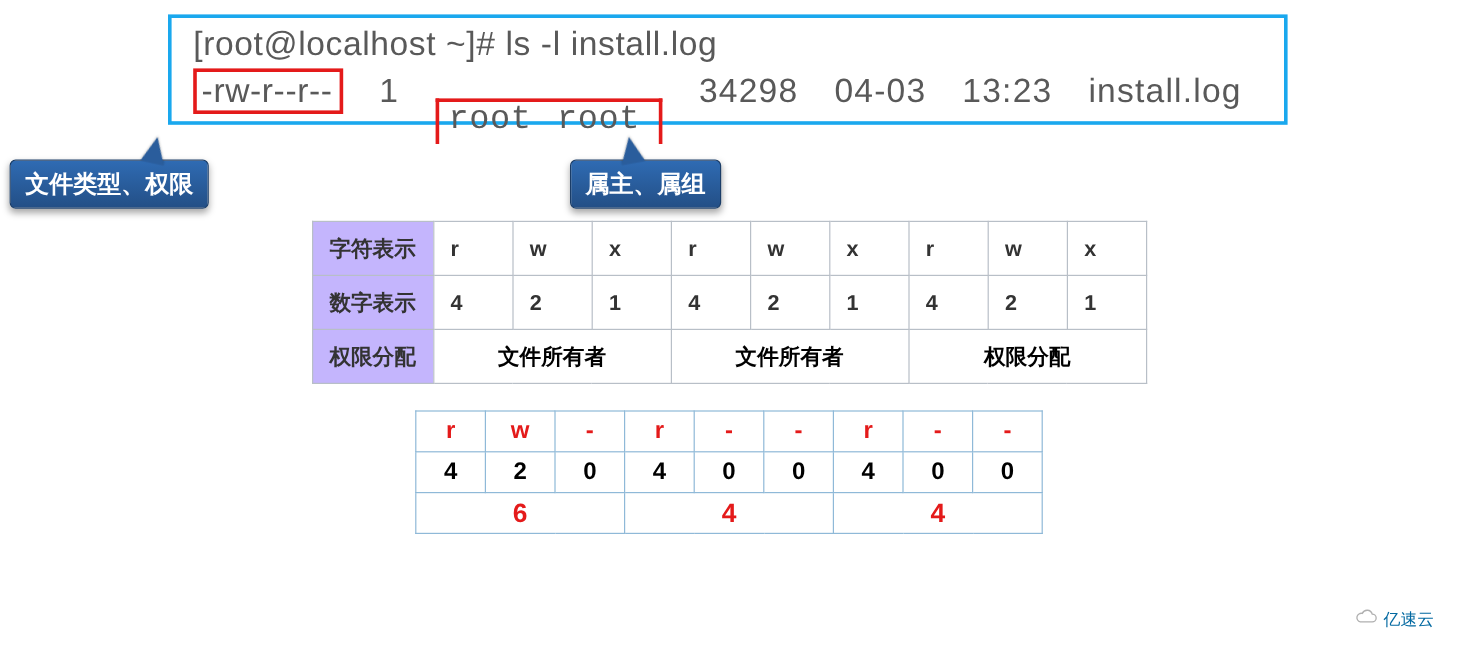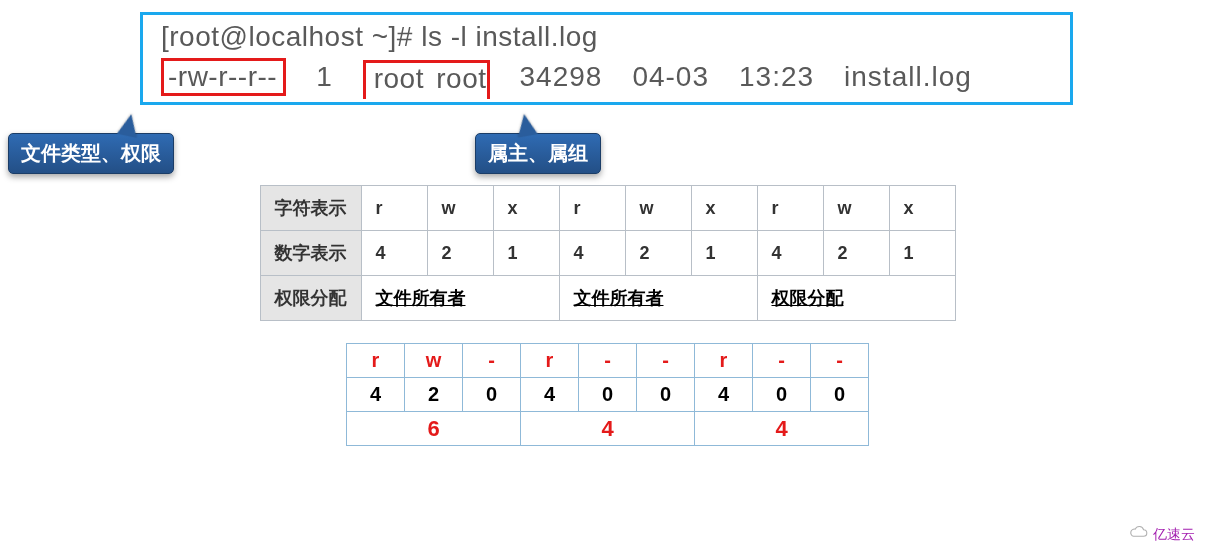--- a/index.html
+++ b/index.html
@@ -36,24 +36,25 @@
     .hl1 {
       border: 3px solid #e41a1a;
       display: inline-block;
       padding: 0 6px 0 4px;
       letter-spacing: 0.5px;
     }
     .hl2 {
       border: 3px solid #e41a1a;
       border-bottom: none;
       display: inline-block;
-      padding: 0 0 4px 8px;
+      padding: 0 16px 4px 8px;
       letter-spacing: 0.5px;
       position: relative;
-      top: 3px;
+      top: 25px;
+      font-family: Liberation Mono, monospace;
     }
     .callout {
       position: absolute;
       background: linear-gradient(#2f6bb3, #234f86);
       color: #fff;
       font-size: 20px;
       font-weight: bold;
       border-radius: 5px;
       border: 1px solid #1b3d67;
       box-shadow: 0 3px 6px rgba(0,0,0,.35);
@@ -87,32 +88,31 @@
     }
     .perm-table th {
       background: #2f6bb3;
       color: #fff;
       font-weight: bold;
       text-align: center;
       font-size: 20px;
     }
     .perm-table td.label {
       font-weight: bold;
-      background: #e5e5e5;
+      background: #c4b5fd;
       color: #333;
     }
     .perm-table td.val {
       font-weight: bold;
       color: #333;
       width: 66px;
     }
     .perm-table td.group {
       font-weight: bold;
-      text-align: left;
-      text-decoration: underline;
+      text-align: center;
     }
 
     .calc-table {
       border-collapse: collapse;
       margin: 22px auto 0 auto;
       font-size: 20px;
       text-align: center;
     }
     .calc-table td {
       border: 1px solid #8fb9d8;
@@ -120,25 +120,25 @@
       height: 34px;
       font-weight: bold;
     }
     .calc-table .sym { color: #e41a1a; }
     .calc-table .num { color: #000; }
     .calc-table .sum { color: #e41a1a; font-size: 22px; }
 
     .watermark {
       position: absolute;
       right: 20px;
-      bottom: 6px;
+      bottom: 24px;
       display: flex;
       align-items: center;
       gap: 4px;
-      color: #a21caf;
+      color: #0369a1;
       font-size: 14px;
     }
     .watermark svg { width: 22px; height: 16px; }
   </style>
 </head>
 <body>
 
 <div class="terminal-box">
   <div class="terminal-line1">[root@localhost ~]# ls -l install.log</div>
   <div class="terminal-line2">

